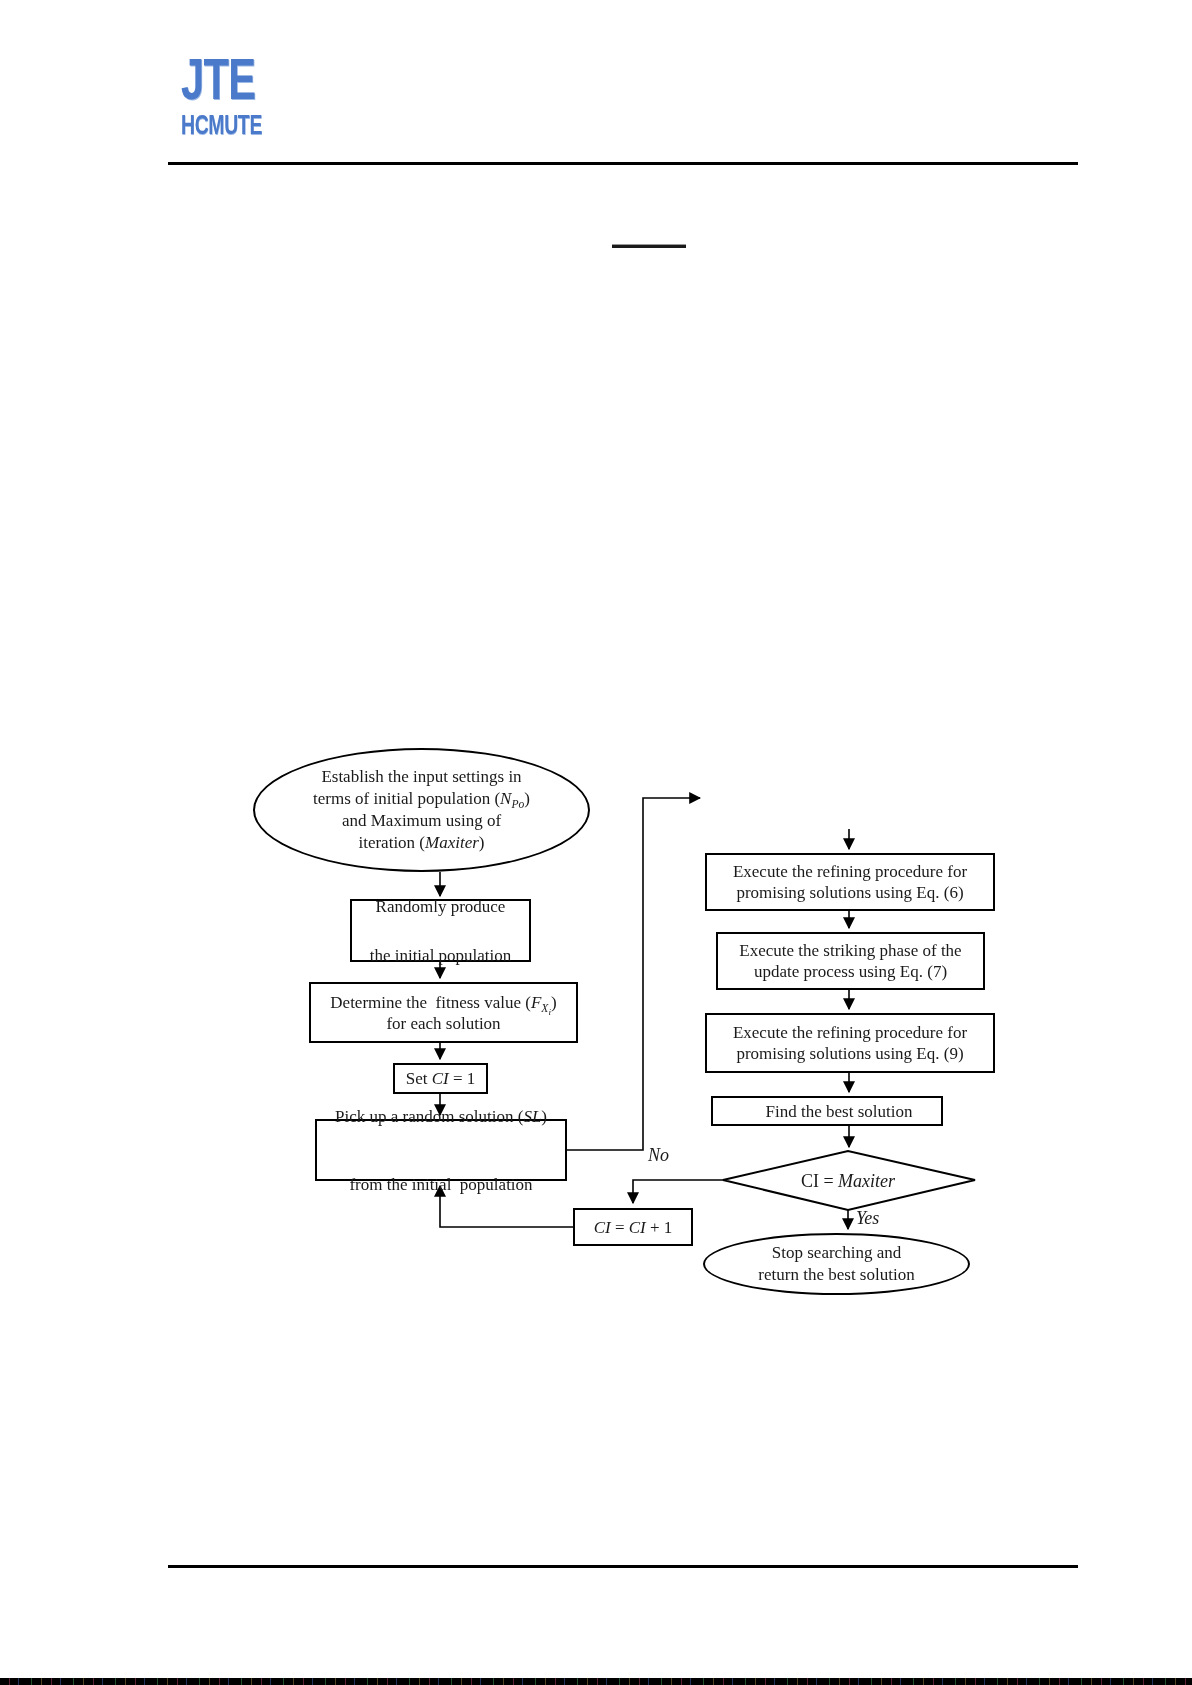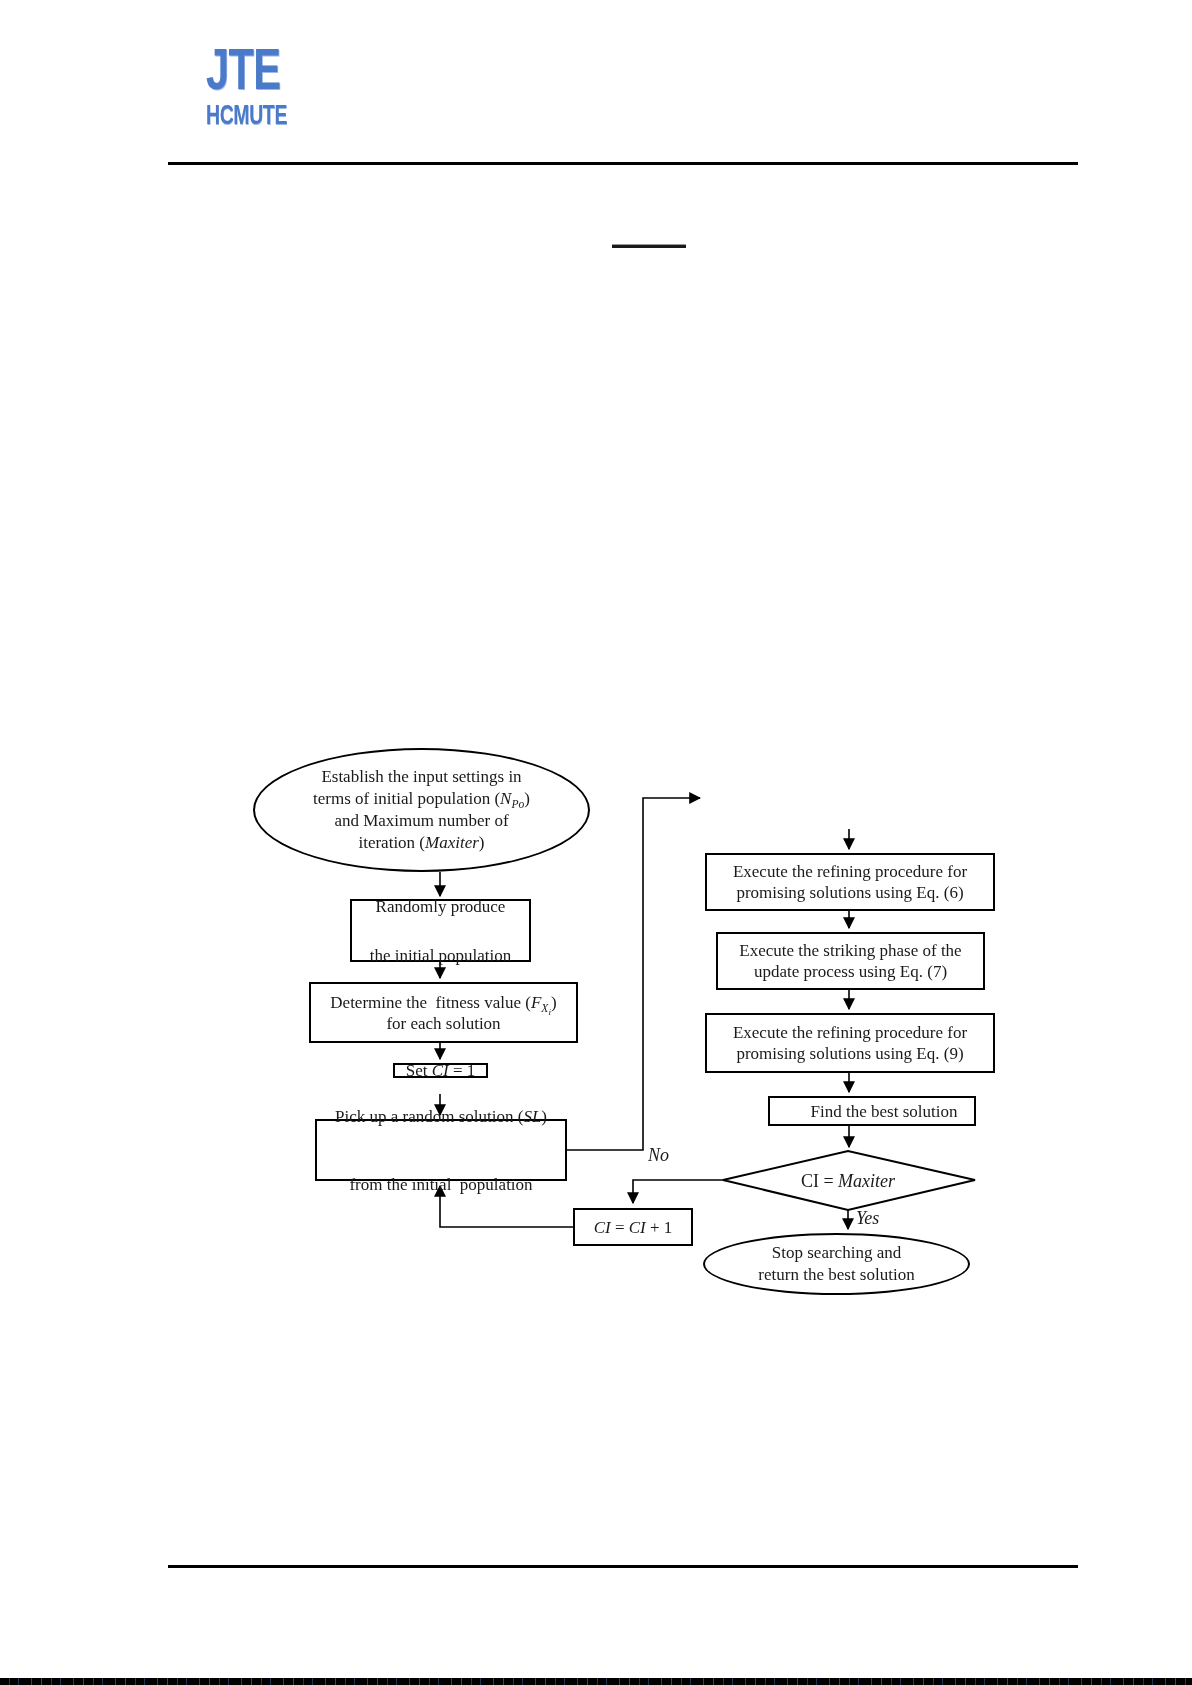--- a/index.html
+++ b/index.html
@@ -1,21 +1,21 @@
 <!DOCTYPE html>
 <html><head>
 <meta charset="utf-8">
 <style>
   html,body { margin:0; padding:0; background:#ffffff; }
   .page {
     position:relative; width:1192px; height:1685px; background:#ffffff;
     overflow:hidden; font-family:"Liberation Serif", serif; color:#1a1a1a;
   }
   
-  .logo { position:absolute; left:181px; top:40px;margin-left:25px; }
+  .logo { position:absolute; left:181px; top:50px; }
   .logo-main {
     font-family:"Liberation Sans", sans-serif; font-weight:bold;
     font-size:58px; line-height:1; color:#4a7ac9; letter-spacing:-1px;
     transform:scaleX(0.72); transform-origin:left top;
     text-shadow:1px 1px 0 #9db9e6;
   }
   .logo-sub {
     font-family:"Liberation Sans", sans-serif; font-weight:bold;
     font-size:27px; line-height:1; color:#4a7ac9; letter-spacing:-0.5px;
     transform:scaleX(0.72); transform-origin:left top; margin-top:4px;
@@ -51,27 +51,27 @@
   .it { font-style:italic; }
   sub.s1 { font-size:0.68em; line-height:0; }
   sub.s2 { font-size:0.8em; line-height:0; }
   .flow-label {
     position:absolute; font-size:18px; font-style:italic; white-space:pre;
   }
   
   .n-start   { left:253px; top:748px;  width:337px; height:124px; }
   .n-random  { left:350px; top:899px;  width:181px; height:63px;gap:28px; }
   .n-fitness { left:309px; top:982px;  width:269px; height:61px; }
-  .n-set     { left:393px; top:1063px; width:95px;  height:15px; }
+  .n-set     { left:393px; top:1063px; width:95px;  height:31px; }
   .n-pick    { left:315px; top:1119px; width:252px; height:62px;gap:47px; }
   .n-identify{ left:705px; top:768px;  width:288px; height:61px; }
   .n-refine6 { left:705px; top:853px;  width:290px; height:58px; }
   .n-strike  { left:716px; top:932px;  width:269px; height:58px; }
   .n-refine9 { left:705px; top:1013px; width:290px; height:60px; }
-  .n-best    { left:768px; top:1096px; width:208px; height:30px;padding-left:24px; }
+  .n-best    { left:711px; top:1096px; width:232px; height:30px;padding-left:24px; }
   .n-ci      { left:573px; top:1208px; width:120px; height:38px; }
   .n-end     { left:703px; top:1233px; width:267px; height:62px; }
   .n-dtext   { left:748px; top:1167px; width:200px; height:28px; font-size:18px; }
   .lbl-no    { left:648px; top:1145px; }
   .lbl-yes   { left:856px; top:1208px; }
 </style>
 </head>
 <body>
 
 <div class="page">
@@ -104,21 +104,21 @@
     <polyline points="849,1126 849,1147" marker-end="url(#arrow)"></polyline>
     <polyline points="848,1210 848,1229" marker-end="url(#arrow)"></polyline>
     <polyline points="723,1180 633,1180 633,1203" marker-end="url(#arrow)"></polyline>
     <polyline points="573,1227 440,1227 440,1186" marker-end="url(#arrow)"></polyline>
     <polygon class="diamond" points="723,1180 848,1151 975,1180 848,1210"></polygon>
   </svg>
 
   <div class="node ellipse n-start">
     <span class="ln">Establish the input settings in</span>
     <span class="ln"><span>terms of initial population (</span><span class="it">N</span><sub class="s1"><span class="it">Po</span></sub><span>)</span></span>
-    <span class="ln">and Maximum number of</span>
+    <span class="ln">and Maximum using of</span>
     <span class="ln"><span>iteration (</span><span class="it">Maxiter</span><span>)</span></span>
   </div>
 
   <div class="node n-random">
     <span class="ln">Randomly produce</span>
     <span class="ln">the initial population</span>
   </div>
 
   <div class="node n-fitness">
     <span class="ln"><span>Determine the  fitness value (</span><span class="it">F</span><sub class="s1"><span class="it">X</span><sub class="s2"><span class="it">i</span></sub></sub><span>)</span></span>

